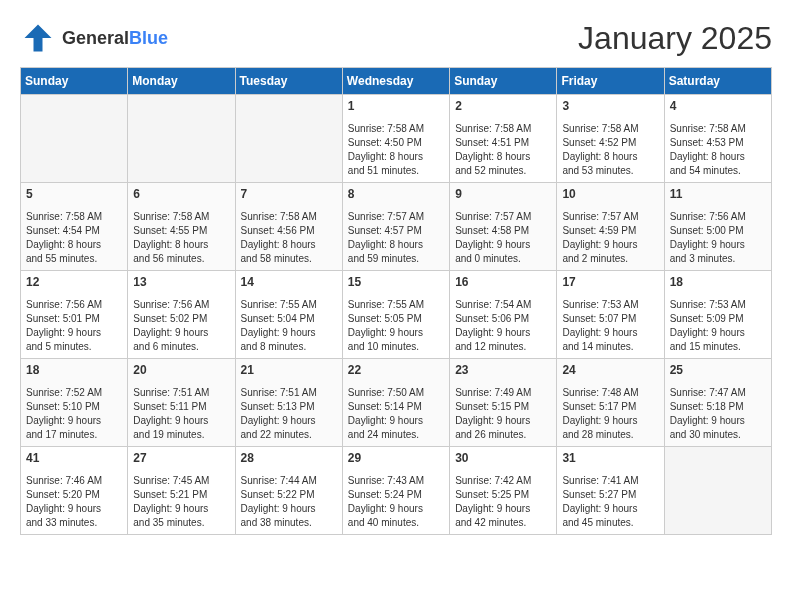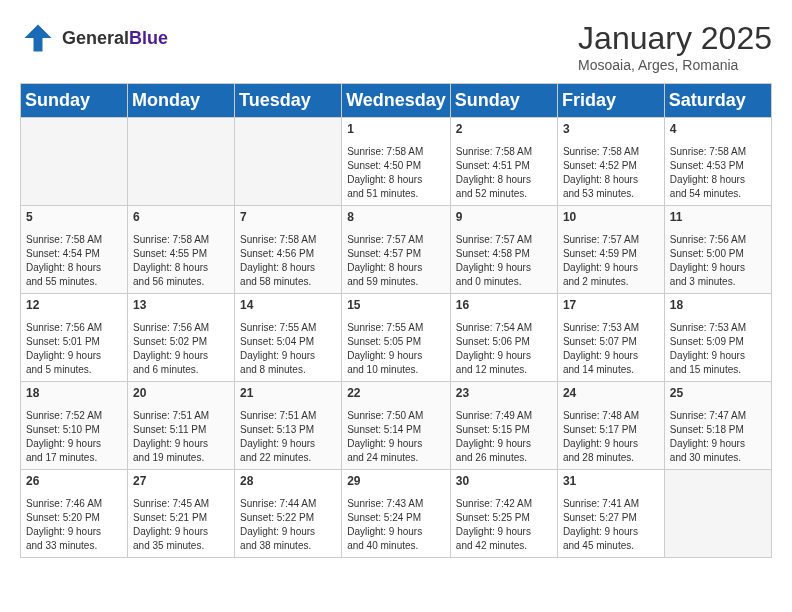--- a/index.html
+++ b/index.html
@@ -22,21 +22,21 @@
       gap: 6px;
     }
     .logo-text {
       display: flex;
       flex-direction: row;
       font-size: 18px;
       font-weight: bold;
       line-height: 1;
     }
     .logo-general { color: #333; }
-    .logo-blue { color: #4c1d95; }
+    .logo-blue { color: #3b82f6; }
     .logo-icon {
       width: 36px;
       height: 36px;
     }
     .title-block {
     }
     .month-title {
       font-size: 32px;
       font-weight: normal;
       color: #333;
@@ -45,21 +45,21 @@
       font-size: 14px;
       color: #555;
     }
     table {
       width: 100%;
       border-collapse: collapse;
     }
     th {
       background-color: #1a6ab5;
       color: #fff;
-      font-size: 18px;
+      font-size: 12px;
       font-weight: bold;
       padding: 6px 4px;
       text-align: left;
       border: 1px solid #ccc;
     }
     td {
       vertical-align: top;
       border: 1px solid #ccc;
       padding: 4px 5px;
       width: calc(100% / 7);
@@ -99,21 +99,20 @@
     <svg class="logo-icon" viewBox="0 0 40 40">
       <polygon points="20,5 35,20 25,20 25,35 15,35 15,20 5,20" fill="#1a6ab5"></polygon>
     </svg>
     <div class="logo-text">
       <span class="logo-general">General</span>
       <span class="logo-blue">Blue</span>
     </div>
   </div>
   <div class="title-block">
     <div class="month-title">January 2025</div>
-    <div class="location">Mosoaia, Arges, Romania</div>
   </div>
 </div>
 
 <table>
   <thead>
     <tr>
     <th>Sunday</th>
         <th>Monday</th>
         <th>Tuesday</th>
         <th>Wednesday</th>
@@ -304,21 +303,21 @@
         <td class="shaded">
           <span class="day-number">25</span>
           <div class="day-info" style="white-space: pre-line;">Sunrise: 7:47 AM
 Sunset: 5:18 PM
 Daylight: 9 hours
 and 30 minutes.</div>
         </td>
       </tr>
       <tr>
         <td>
-          <span class="day-number">26</span>
+          <span class="day-number">41</span>
           <div class="day-info" style="white-space: pre-line;">Sunrise: 7:46 AM
 Sunset: 5:20 PM
 Daylight: 9 hours
 and 33 minutes.</div>
         </td>
         <td>
           <span class="day-number">27</span>
           <div class="day-info" style="white-space: pre-line;">Sunrise: 7:45 AM
 Sunset: 5:21 PM
 Daylight: 9 hours

